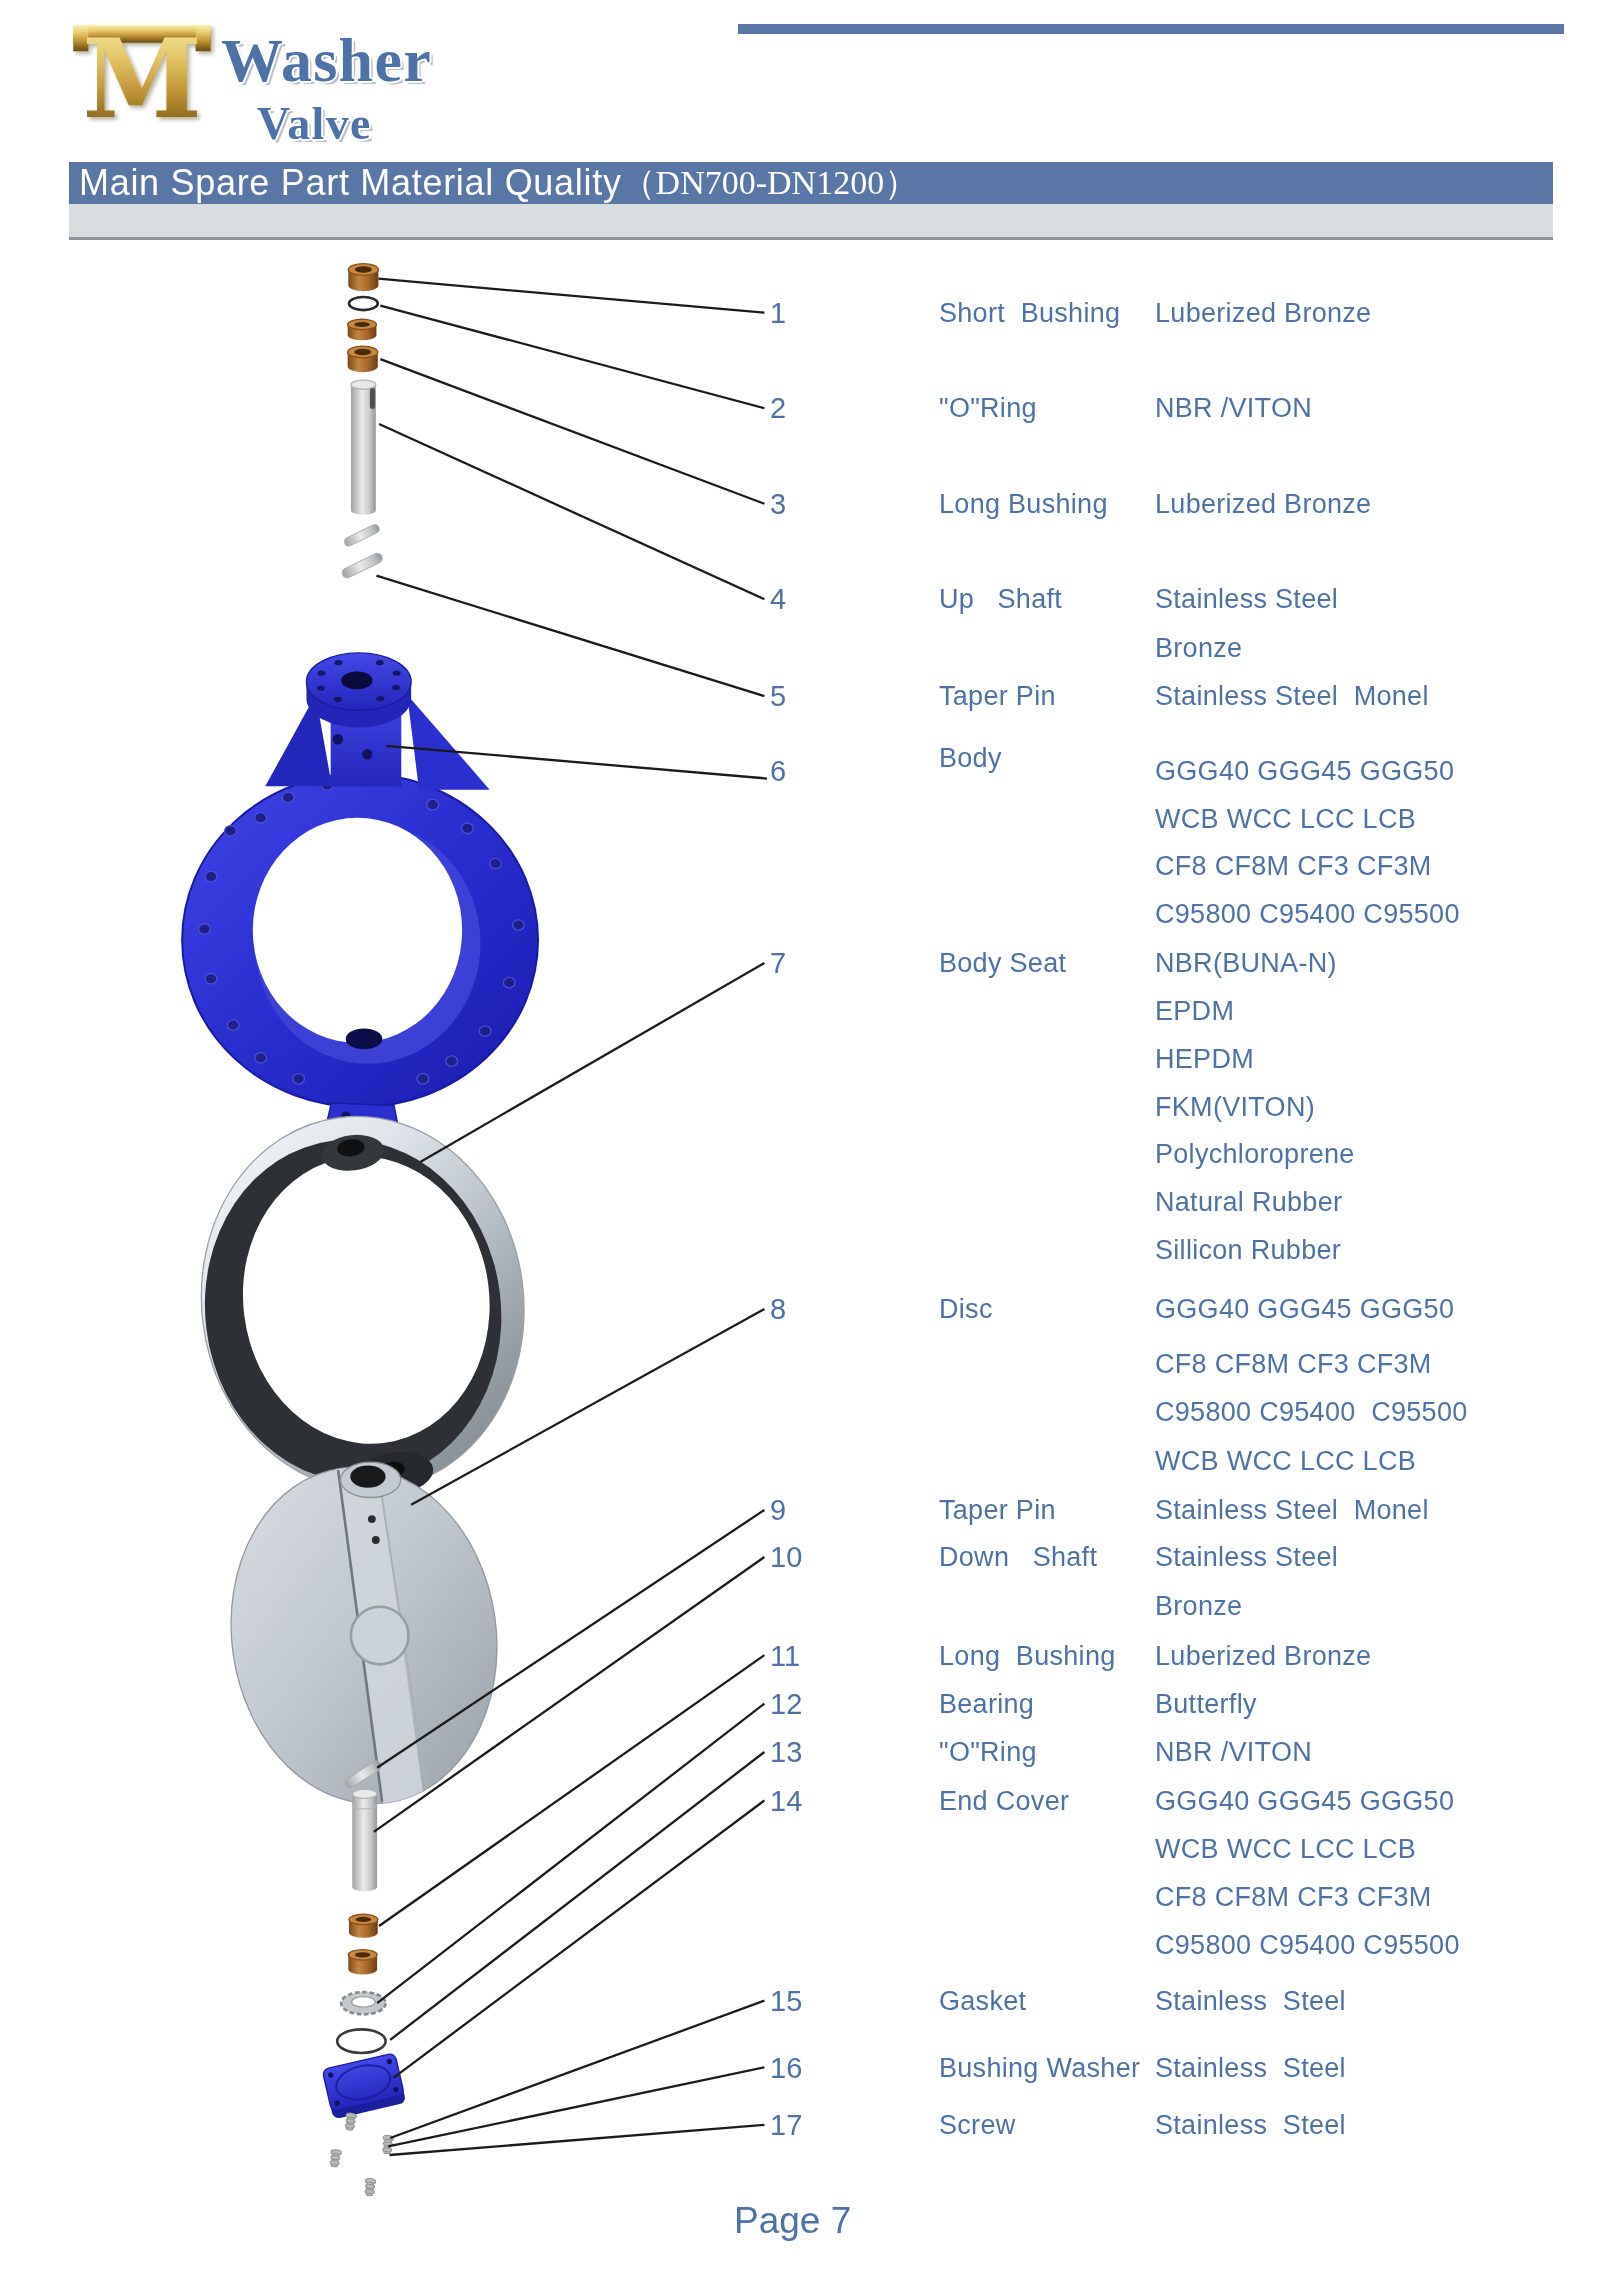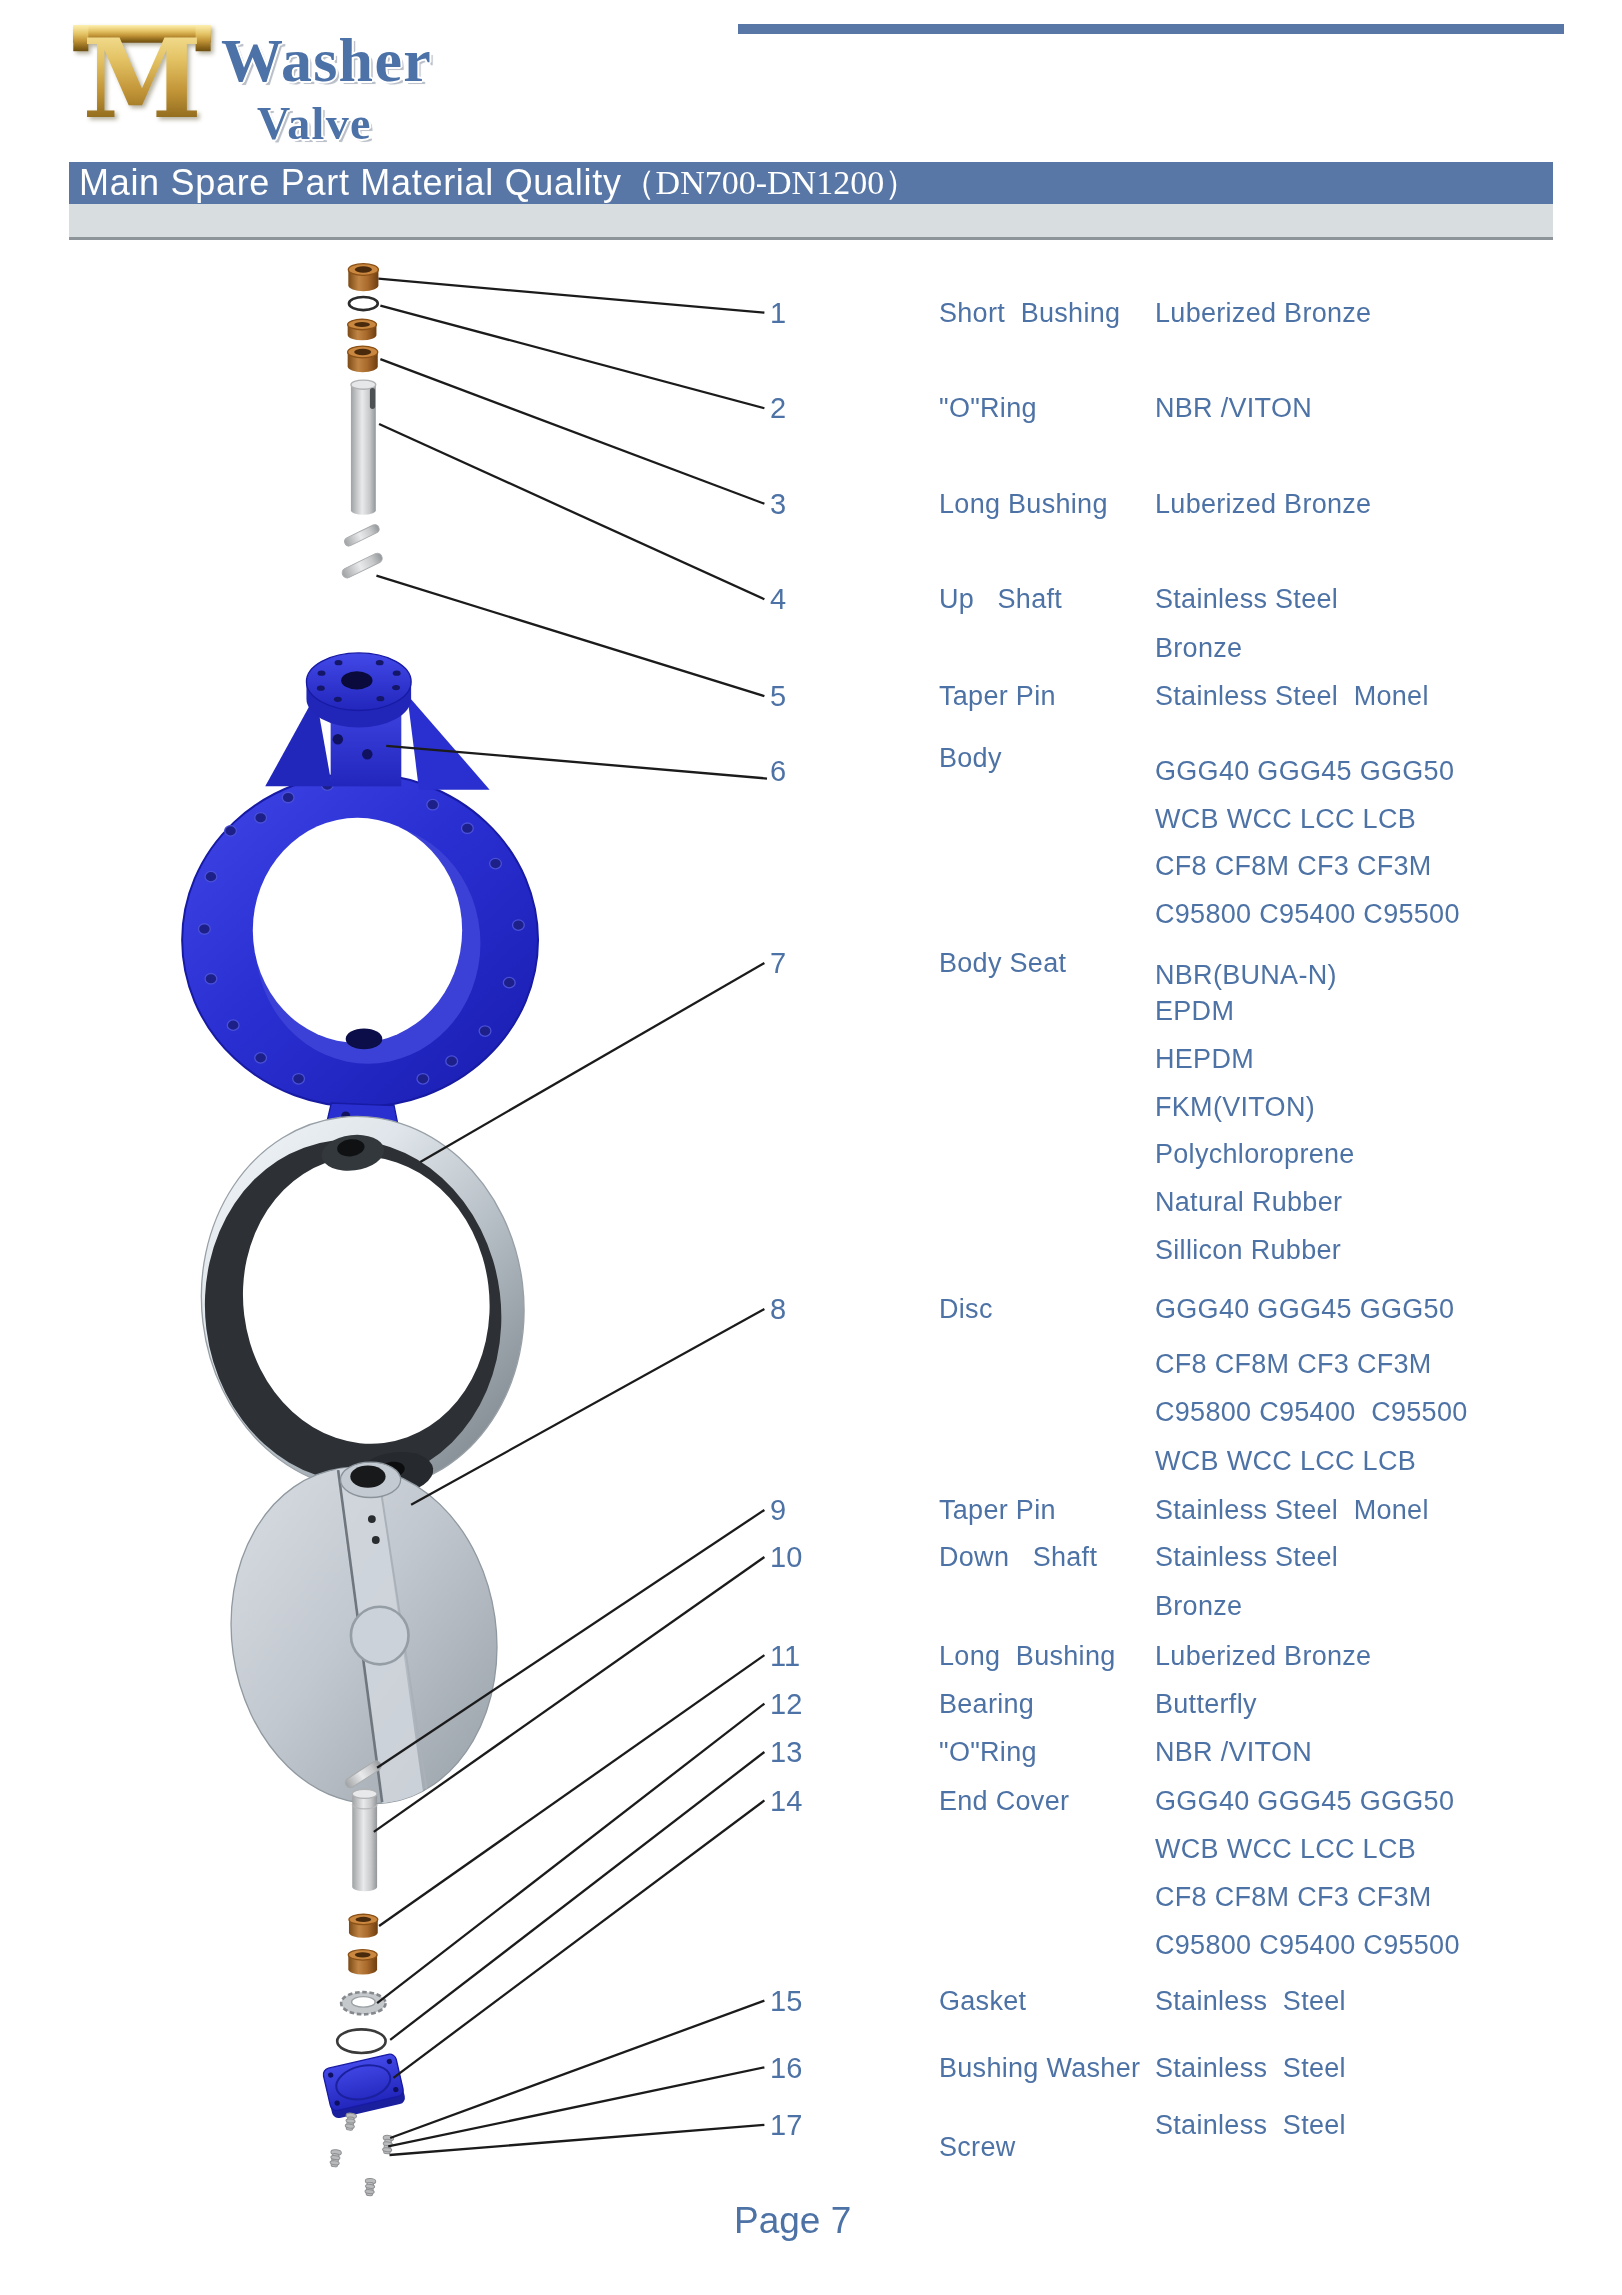--- a/index.html
+++ b/index.html
@@ -327,21 +327,21 @@
       <span class="row-name" style="top: 696px;">Taper Pin</span>
       <span class="mat-line" style="top: 696px;">Stainless Steel  Monel</span>
       <span class="row-num" style="top: 771px;">6</span>
       <span class="row-name" style="top: 758px;">Body</span>
       <span class="mat-line" style="top: 771px;">GGG40 GGG45 GGG50</span>
       <span class="mat-line" style="top: 819px;">WCB WCC LCC LCB</span>
       <span class="mat-line" style="top: 866px;">CF8 CF8M CF3 CF3M</span>
       <span class="mat-line" style="top: 914px;">C95800 C95400 C95500</span>
       <span class="row-num" style="top: 963px;">7</span>
       <span class="row-name" style="top: 963px;">Body Seat</span>
-      <span class="mat-line" style="top: 963px; margin-top: 12px;">NBR(BUNA-N)</span>
+      <span class="mat-line" style="top: 963px;">NBR(BUNA-N)</span>
       <span class="mat-line" style="top: 1011px;">EPDM</span>
       <span class="mat-line" style="top: 1059px;">HEPDM</span>
       <span class="mat-line" style="top: 1107px;">FKM(VITON)</span>
       <span class="mat-line" style="top: 1154px;">Polychloroprene</span>
       <span class="mat-line" style="top: 1202px;">Natural Rubber</span>
       <span class="mat-line" style="top: 1250px;">Sillicon Rubber</span>
       <span class="row-num" style="top: 1309px;">8</span>
       <span class="row-name" style="top: 1309px;">Disc</span>
       <span class="mat-line" style="top: 1309px;">GGG40 GGG45 GGG50</span>
       <span class="mat-line" style="top: 1364px;">CF8 CF8M CF3 CF3M</span>
@@ -369,19 +369,19 @@
       <span class="mat-line" style="top: 1849px;">WCB WCC LCC LCB</span>
       <span class="mat-line" style="top: 1897px;">CF8 CF8M CF3 CF3M</span>
       <span class="mat-line" style="top: 1945px;">C95800 C95400 C95500</span>
       <span class="row-num" style="top: 2001px;">15</span>
       <span class="row-name" style="top: 2001px;">Gasket</span>
       <span class="mat-line" style="top: 2001px;">Stainless  Steel</span>
       <span class="row-num" style="top: 2068px;">16</span>
       <span class="row-name" style="top: 2068px;">Bushing Washer</span>
       <span class="mat-line" style="top: 2068px;">Stainless  Steel</span>
       <span class="row-num" style="top: 2125px;">17</span>
-      <span class="row-name" style="top: 2125px; margin-top: 22px;">Screw</span>
+      <span class="row-name" style="top: 2125px;">Screw</span>
       <span class="mat-line" style="top: 2125px;">Stainless  Steel</span>
     </div>
 
   <div class="page-footer">Page 7</div>
 </div>
 
 
 </body></html>

